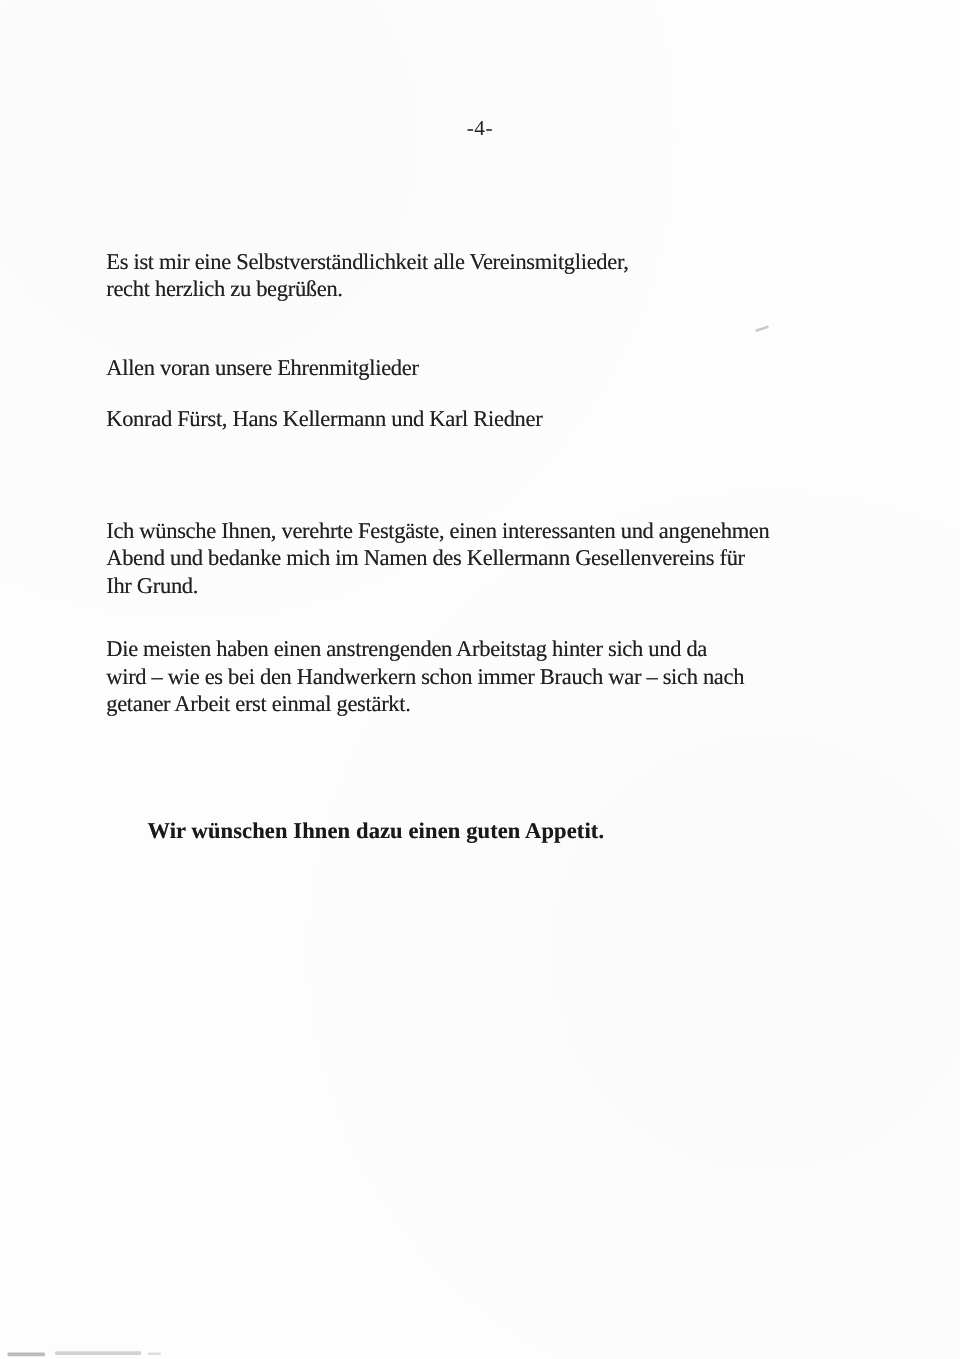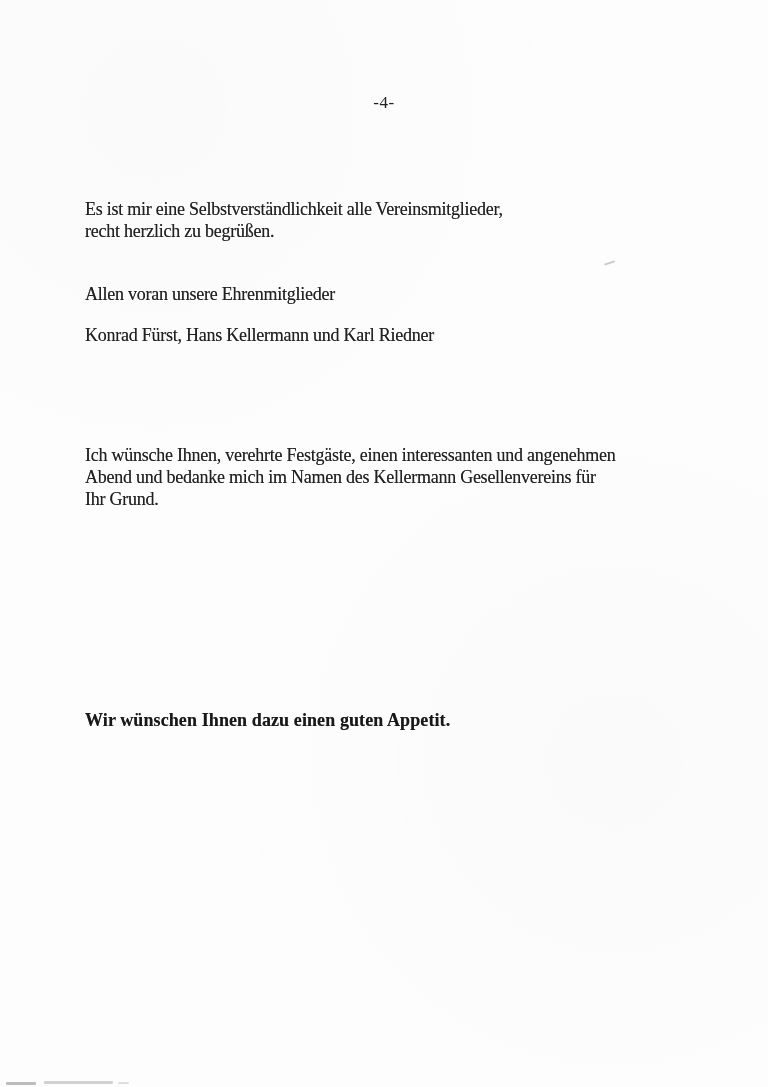--- a/index.html
+++ b/index.html
@@ -46,24 +46,24 @@
   .para.bold {
     font-weight: bold;
     font-size: 18px;
     letter-spacing: 0.1px;
     color: #191919;
   }
   .p-greeting      { top: 198px; }
   .p-honorary-intro{ top: 283px; }
   .p-honorary-names{ top: 324px; }
   .p-ladies        { top: 362px; }
-  .p-wishes        { top: 444px; }
+  .p-wishes        { top: 413px; }
   .p-workday       { top: 508px; }
   .p-invitation    { top: 592px; }
-  .p-appetit       { top: 709px; }
+  .p-appetit       { top: 653px; margin-left: 33px; }
 
   
   .tick-mark {
     position: absolute;
     left: 604px;
     top: 262px;
     width: 11px;
     height: 1.5px;
     background: #c9c9c9;
     transform: rotate(-18deg);
@@ -97,20 +97,25 @@
     <div>Konrad Fürst, Hans Kellermann und Karl Riedner</div>
   </div>
 
 
   <div class="para p-wishes">
     <div>Ich wünsche Ihnen, verehrte Festgäste, einen interessanten und angenehmen</div>
     <div>Abend und bedanke mich im Namen des Kellermann Gesellenvereins für</div>
     <div>Ihr Grund.</div>
   </div>
 
+  <div class="para p-workday">
+    <div>Die meisten haben einen anstrengenden Arbeitstag hinter sich und da</div>
+    <div>wird – wie es bei den Handwerkern schon immer Brauch war – sich nach</div>
+    <div>getaner Arbeit erst einmal gestärkt.</div>
+  </div>
 
 
   <div class="para bold p-appetit">
     <div>Wir wünschen Ihnen dazu einen guten Appetit.</div>
   </div>
 
   <div class="tick-mark"></div>
   <div class="smudge smudge-1"></div>
   <div class="smudge smudge-2"></div>
   <div class="smudge smudge-3"></div>

